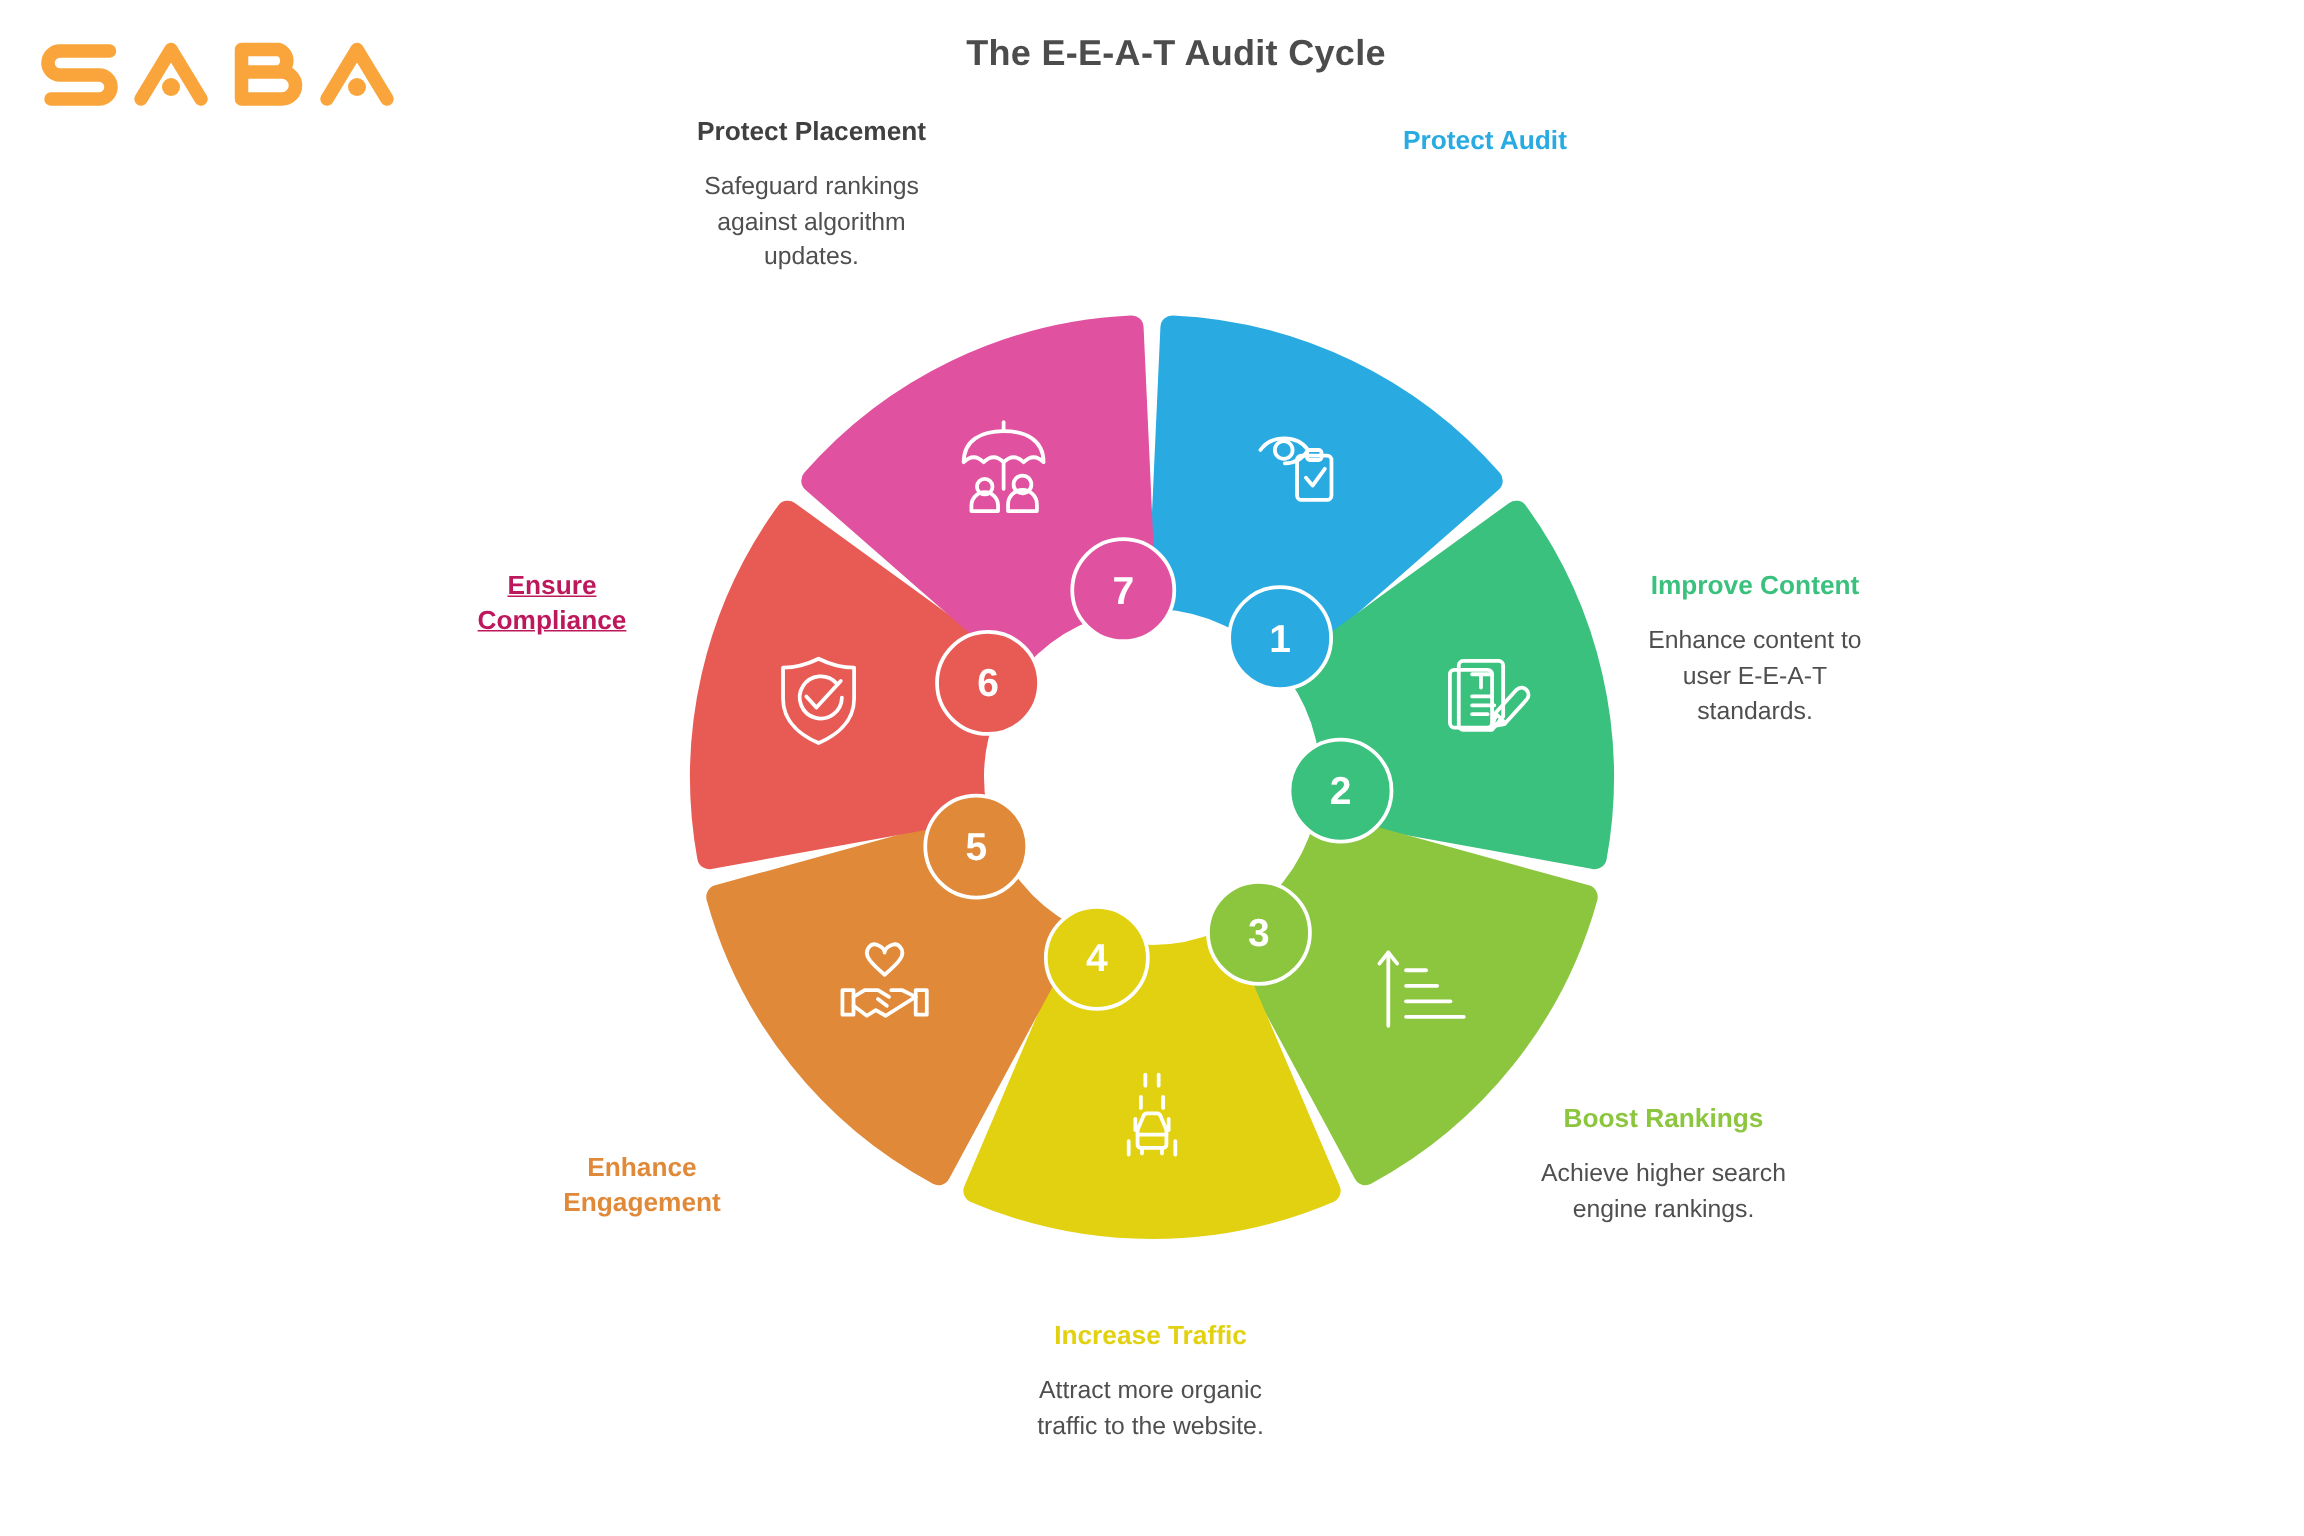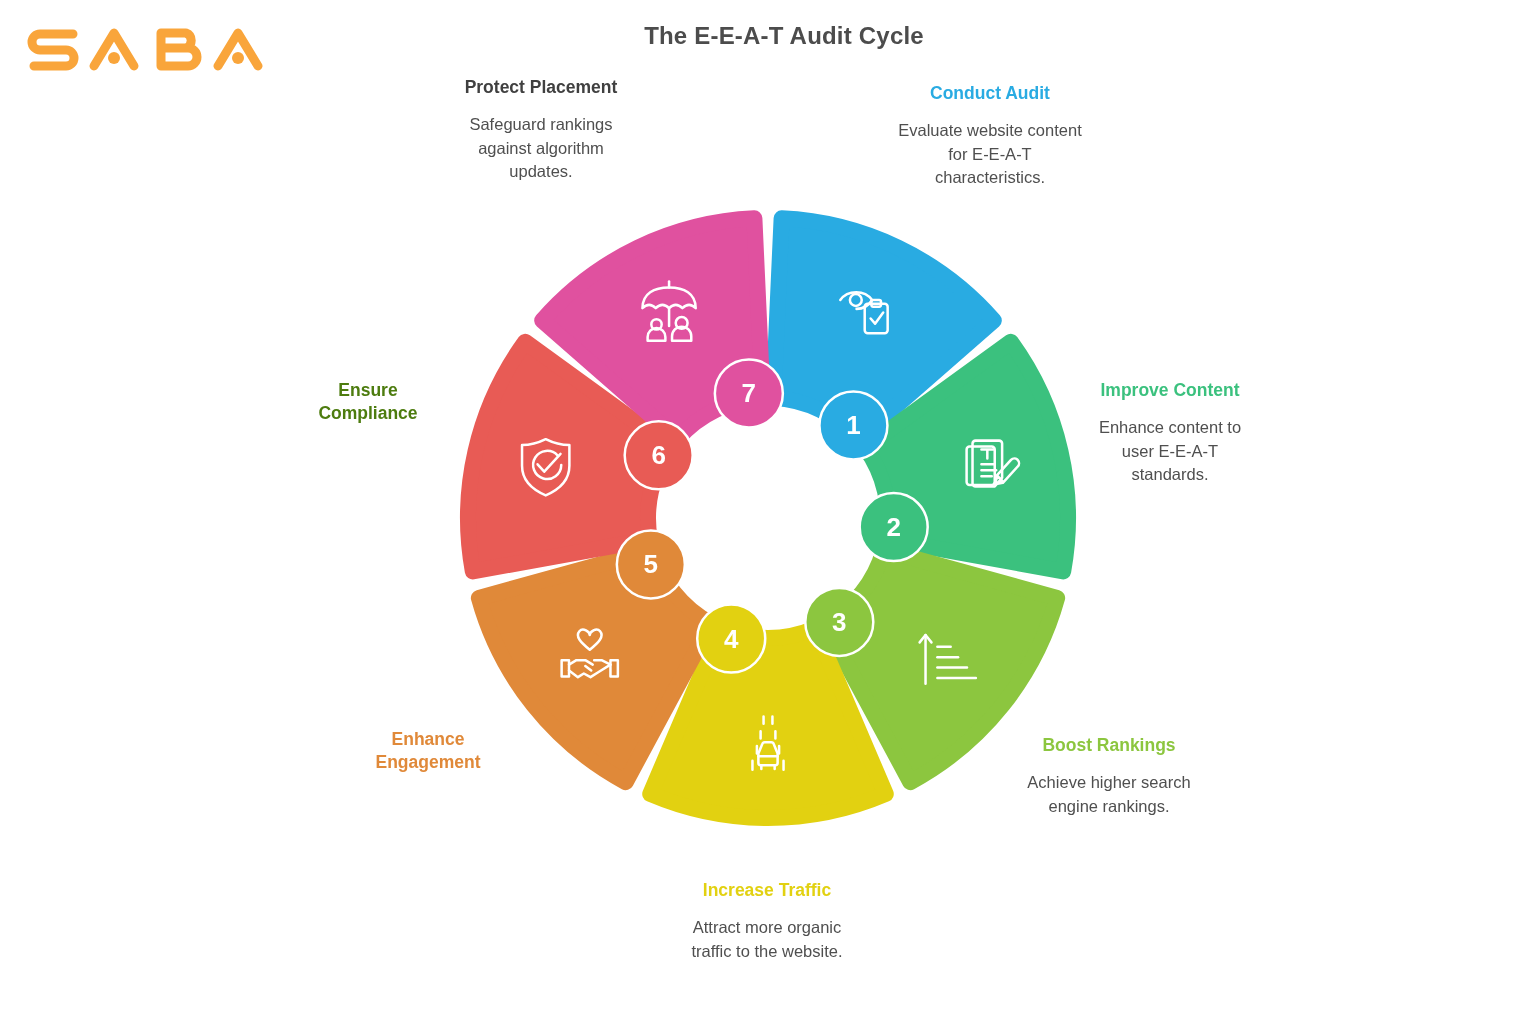--- a/index.html
+++ b/index.html
@@ -247,45 +247,44 @@
         </g>
         <g>
           <circle cx="330.84797863528036" cy="225.46406110023773" r="34" fill="#E0519F" stroke="#ffffff" stroke-width="2.5"></circle>
           <text x="330.84797863528036" y="234.46406110023773" text-anchor="middle" class="seg-number-text">7</text>
         </g>
       </g>
   </svg>
 </div>
 
 <div class="callout ta-center" id="callout-1">
-  <p class="c-title" style="color: rgb(41, 171, 226);">Conduct Audit</p>
-  <p class="c-desc">Evaluate website content for E-E-A-T characteristics.</p>
+  <p class="c-title" style="color: rgb(41, 171, 226);">Protect Audit</p>
 </div>
 
 <div class="callout ta-center" id="callout-2">
   <p class="c-title" style="color: rgb(59, 193, 126); text-align: center;">Improve Content</p>
   <p class="c-desc">Enhance content to user E-E-A-T standards.</p>
 </div>
 
 <div class="callout ta-center" id="callout-3">
   <p class="c-title" style="color: rgb(140, 198, 63);">Boost Rankings</p>
   <p class="c-desc">Achieve higher search engine rankings.</p>
 </div>
 
 <div class="callout ta-center" id="callout-4">
   <p class="c-title" style="color: rgb(226, 209, 17);">Increase Traffic</p>
   <p class="c-desc">Attract more organic traffic to the website.</p>
 </div>
 
 <div class="callout ta-center" id="callout-5">
-  <p class="c-title" style="color: rgb(224, 137, 57);">Enhance Engagement</p>
+  <p class="c-title" style="color: rgb(224, 137, 57); margin-top: 39px;">Enhance Engagement</p>
 </div>
 
 <div class="callout ta-center" id="callout-6">
-  <p class="c-title" style="color: #4d7c0f;">Ensure Compliance</p>
+  <p class="c-title" style="color: #be185d; text-decoration: underline;">Ensure Compliance</p>
 </div>
 
 <div class="callout ta-center" id="callout-7">
   <p class="c-title" style="color: #404040;">Protect Placement</p>
   <p class="c-desc">Safeguard rankings against algorithm updates.</p>
 </div>
 
 <div id="bottom-watermark"></div>
 
 </body></html>

